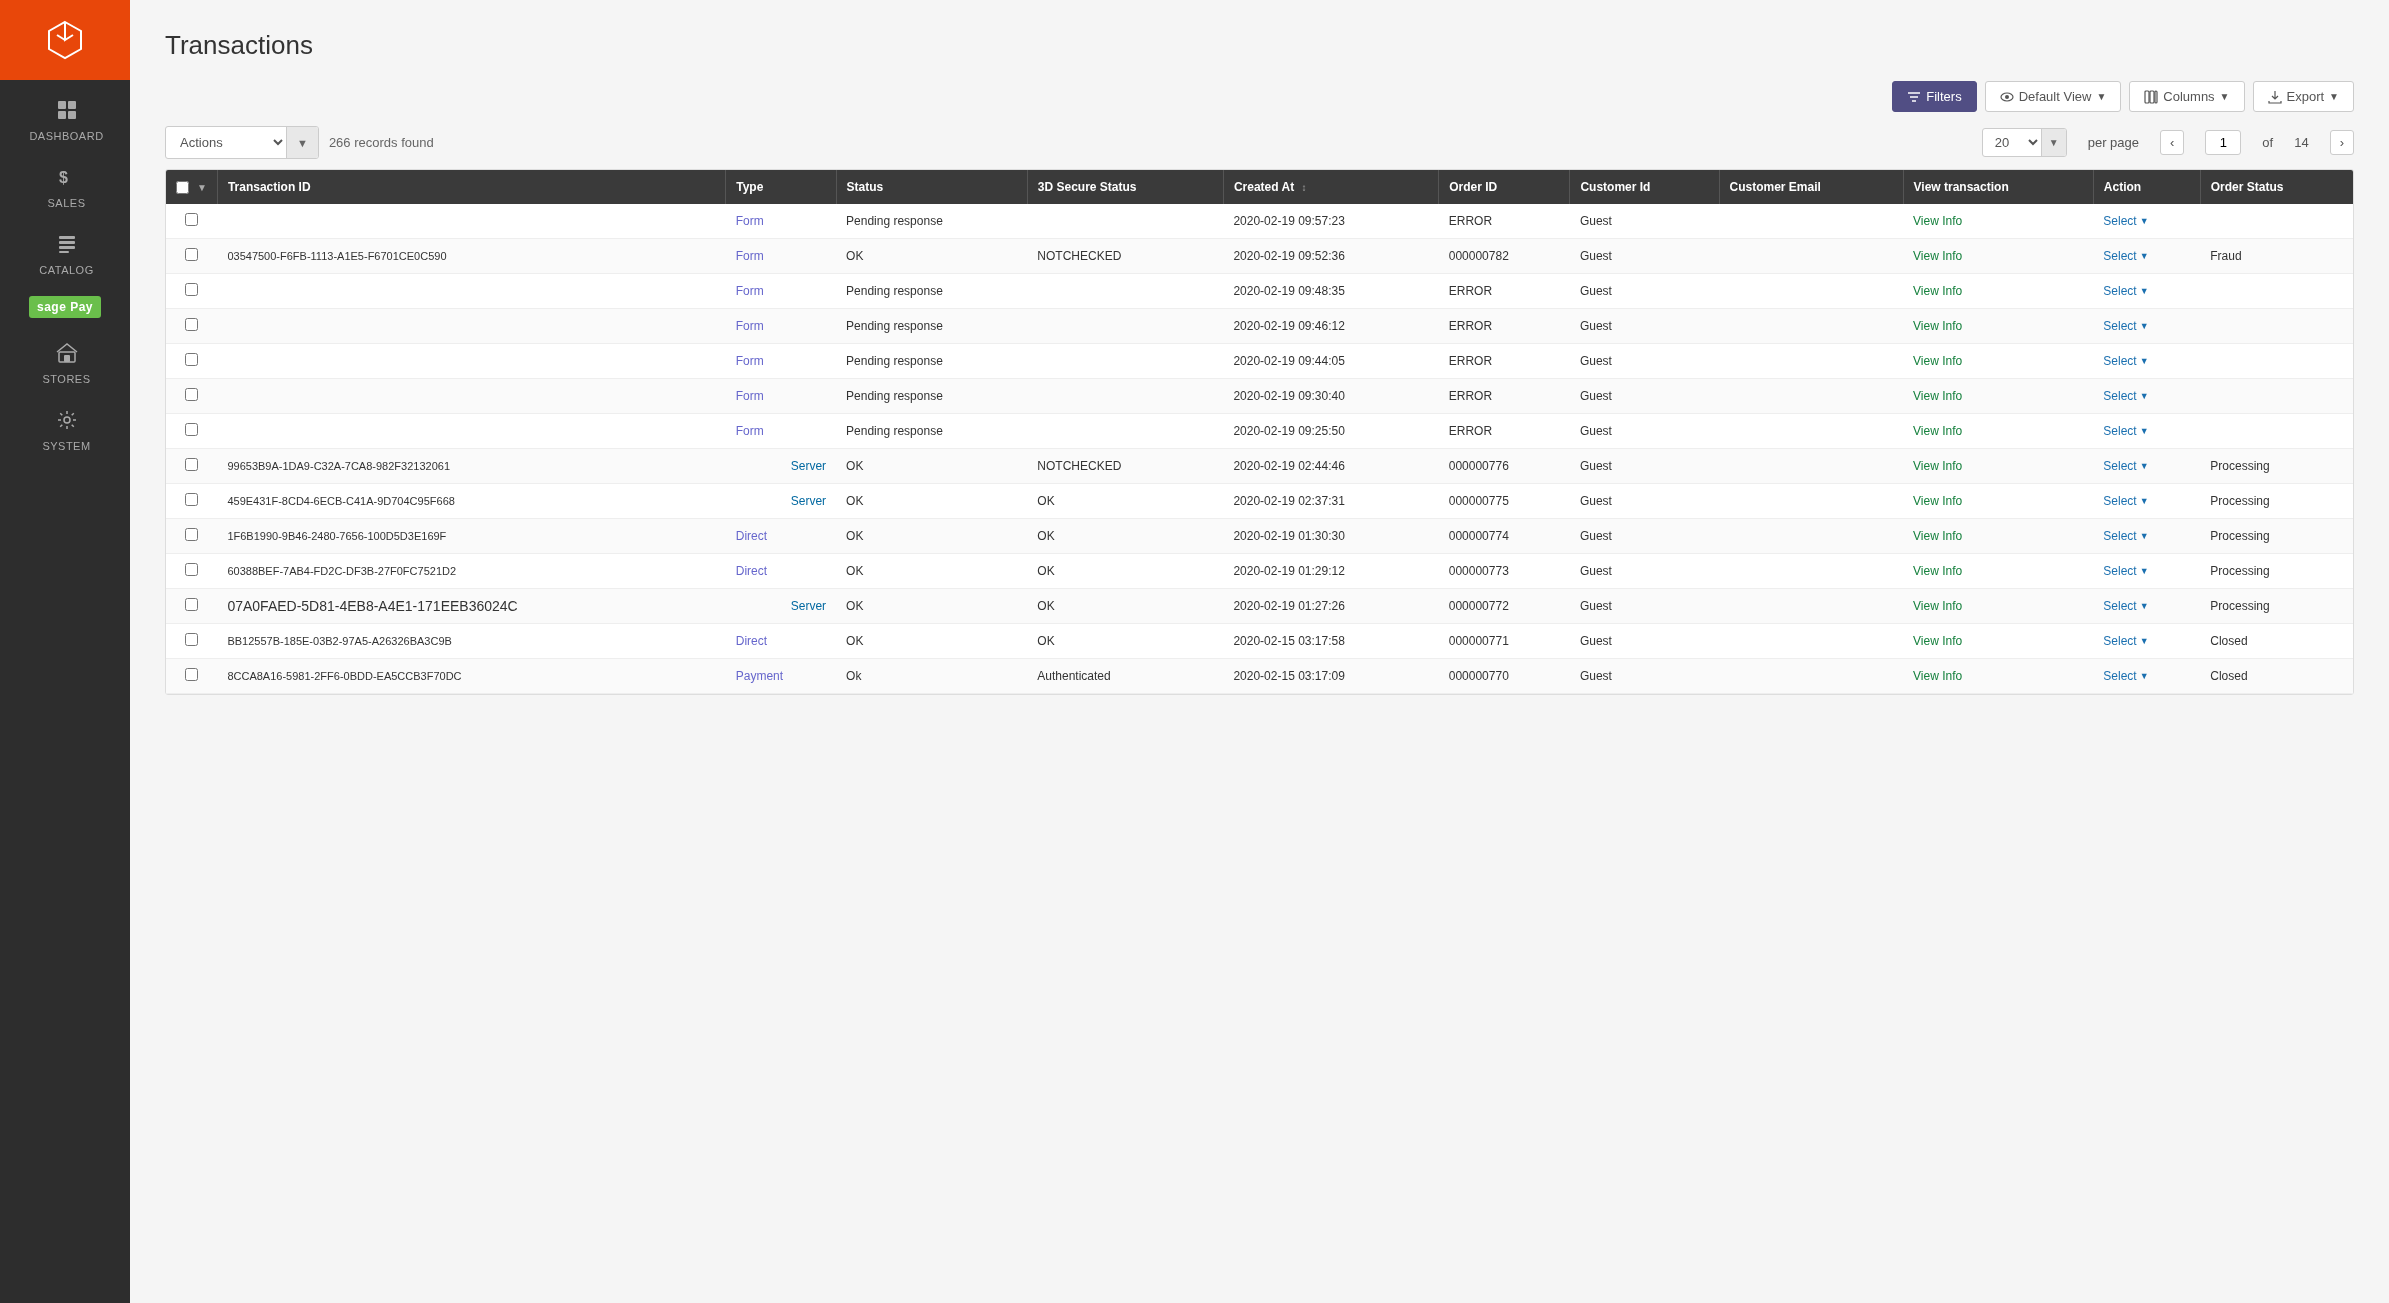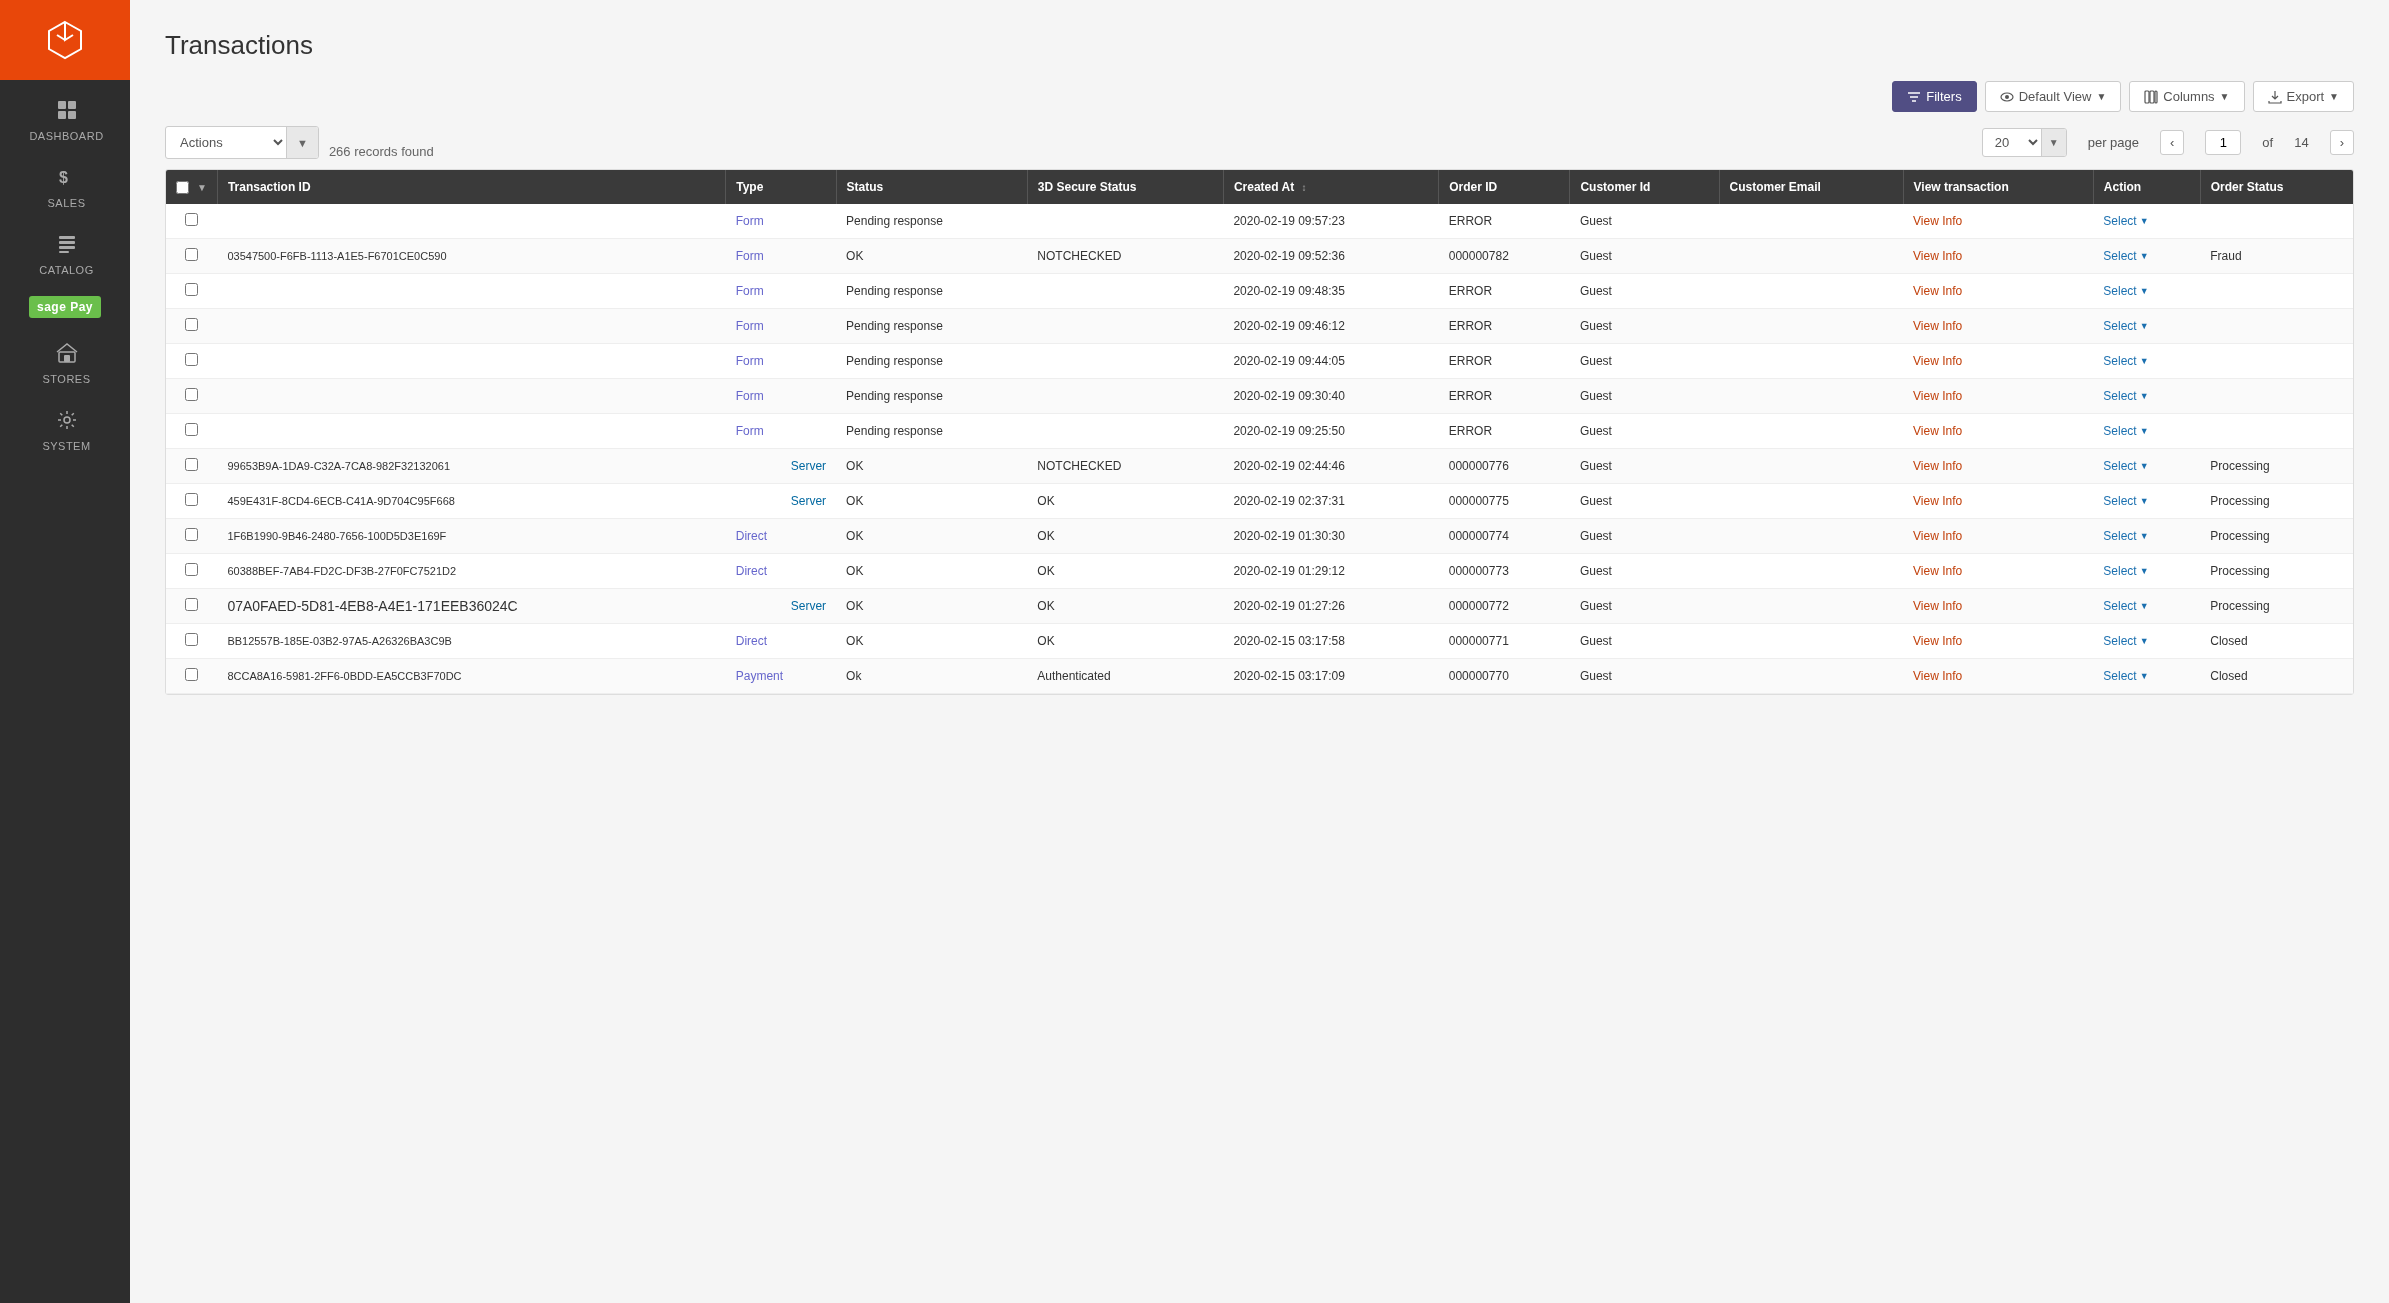--- a/index.html
+++ b/index.html
@@ -102,21 +102,21 @@
     }
     .btn .caret { font-size: 10px; }
 
     
     .actions-row {
       display: flex;
       align-items: center;
       justify-content: space-between;
       margin-bottom: 10px;
     }
-    .actions-left { display: flex; align-items: flex-end; gap: 10px; }
+    .actions-left { display: flex; align-items: center; gap: 10px; }
     .records-count { color: #666; font-size: 13px; }
 
     
     .actions-select-wrapper {
       display: inline-flex;
       align-items: stretch;
       border: 1px solid #ccc;
       border-radius: 3px;
       background: #fff;
       overflow: hidden;
@@ -230,21 +230,21 @@
       padding: 9px 10px;
       font-size: 12px;
       vertical-align: middle;
       white-space: nowrap;
     }
     td.checkbox-col { text-align: center; }
     .type-form { color: #6666cc; }
     .type-server { color: #0369a1; text-align: right; }
     .type-direct { color: #6666cc; }
     .type-payment { color: #6666cc; }
-    .link-blue { color: #c2410c; text-decoration: none; cursor: pointer; }
+    .link-blue { color: #15803d; text-decoration: none; cursor: pointer; }
     .select-btn {
       display: inline-flex;
       align-items: center;
       gap: 3px;
       color: #1a6faf;
       cursor: pointer;
       font-size: 12px;
     }
     .select-btn .caret { font-size: 9px; }
   </style>

